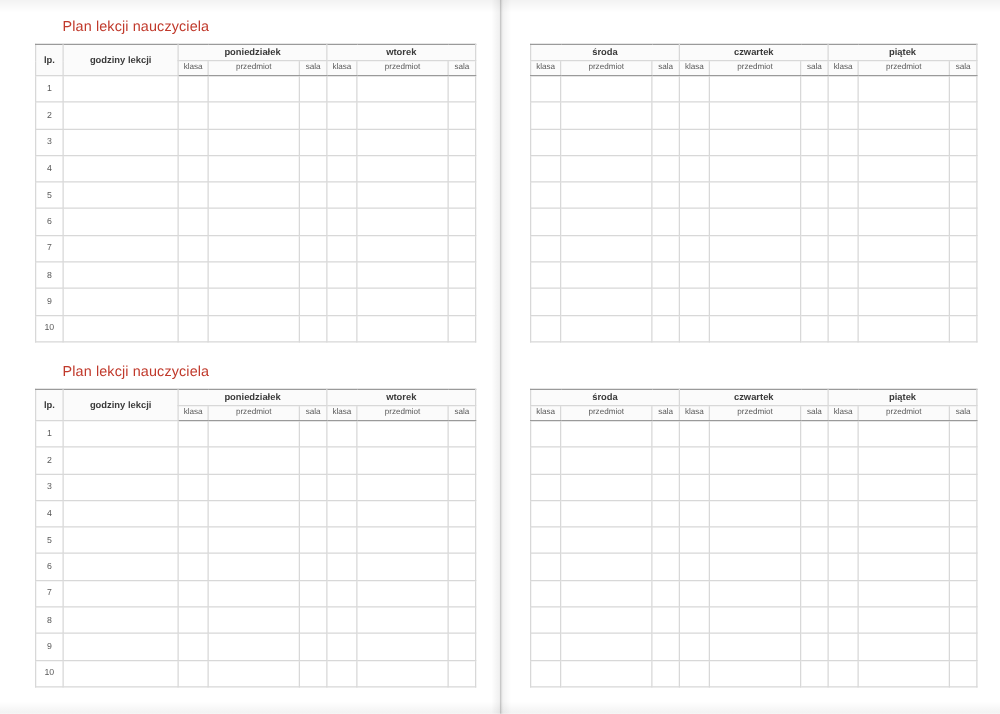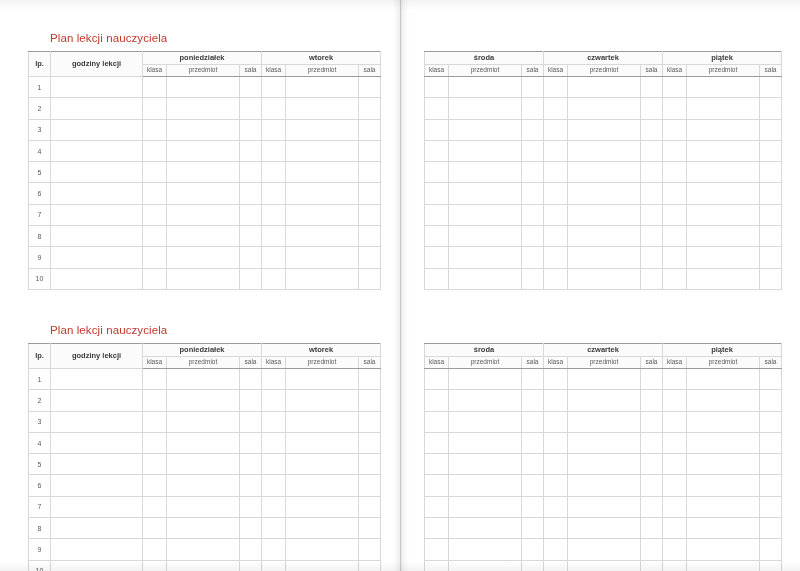--- a/index.html
+++ b/index.html
@@ -65,21 +65,21 @@
   }
   .edge-top { top: 0; background: linear-gradient(to bottom, rgba(0,0,0,0.05), rgba(0,0,0,0)); }
   .edge-bottom { bottom: 0; background: linear-gradient(to top, rgba(0,0,0,0.05), rgba(0,0,0,0)); }
 
   
   .sheet-title {
     color: #c0392b;
     font-size: 11.5px;
     font-weight: 400;
     letter-spacing: 0.1px;
-    margin: 16px 0 7px 2px;
+    margin: 0 0 7px 2px;
     white-space: nowrap;
     padding-left: 20px;
   }
   .title-spacer { height: 18px; }
 
   
   table.plan {
     border-collapse: collapse;
     table-layout: fixed;
     width: 100%;

